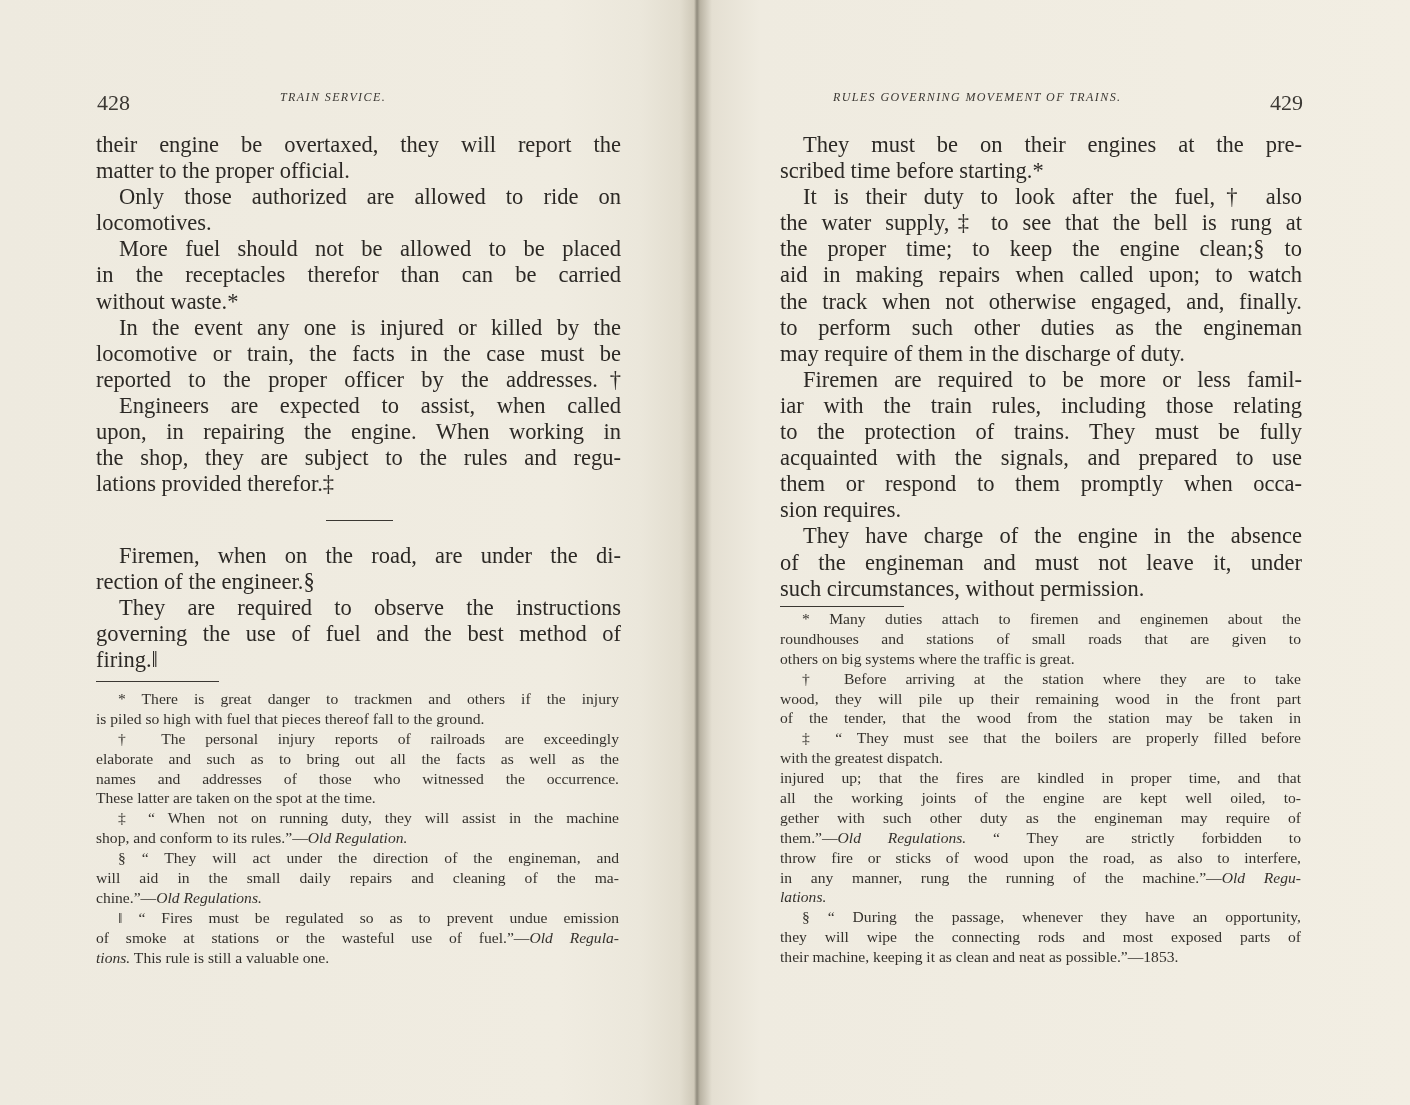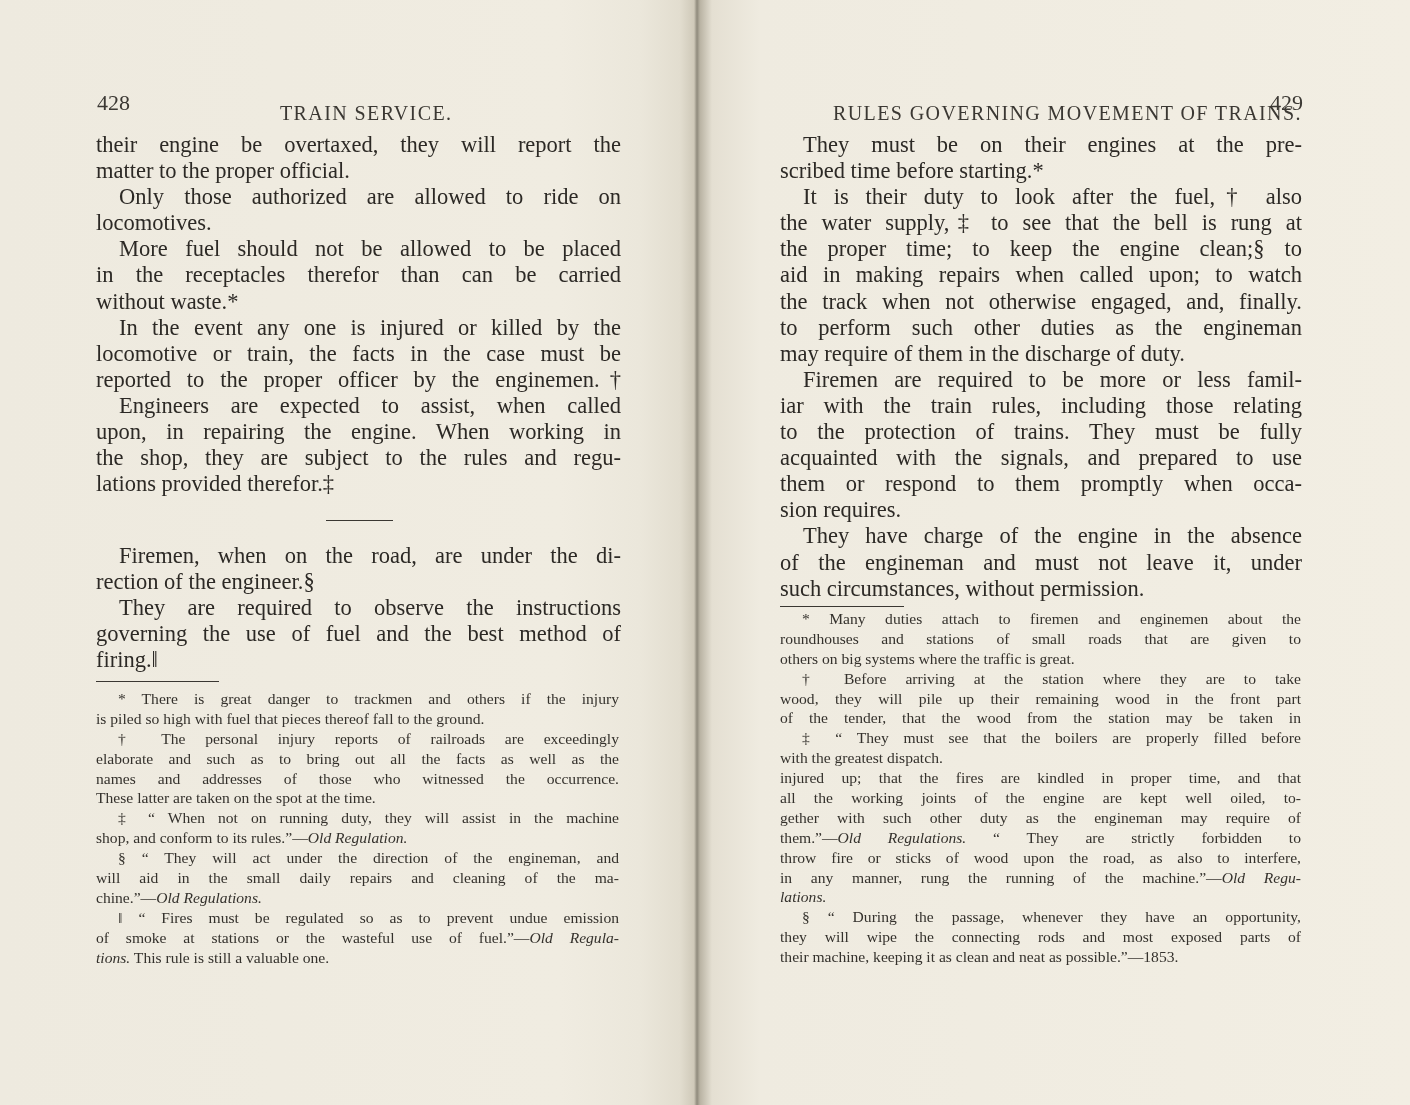--- a/index.html
+++ b/index.html
@@ -21,21 +21,21 @@
 
   .running-head {
     position: absolute; top: 90px; height: 24px;
     font-family: "Liberation Serif", serif; font-size: 17px; color: #3b3833;
   }
   .page-left .running-head  { left: 97px; width: 522px; }
   .page-right .running-head { left: 135px; width: 470px; }
   .folio { position: absolute; top: 0; font-size: 22px; }
   .page-left .folio  { left: 0; }
   .page-right .folio { right: 0; }
-  .head-title { position: absolute; top: 12px; letter-spacing: 1.4px; font-size: 20px; }
+  .head-title { position: absolute; top: 0; font-style: italic; letter-spacing: 1.4px; font-size: 12px; }
   .page-left .head-title  { left: 183px; }
   .page-right .head-title { left: 0; }
 
   .body-text {
     position: absolute;
     font-family: "Liberation Serif", serif;
     font-size: 22.5px; line-height: 26.1px; color: #2c2925;
   }
   .page-left .body-text  { left: 96px; width: 525px; top: 132px; }
   .page-right .body-text { left: 82px; width: 522px; top: 132px; }
@@ -78,21 +78,21 @@
     <div class="body-text">
         <span class="line"><span>their engine be overtaxed, they will report the</span></span>
         <span class="line last"><span>matter to the proper official.</span></span>
         <span class="line indent"><span>Only those authorized are allowed to ride on</span></span>
         <span class="line last"><span>locomotives.</span></span>
         <span class="line indent"><span>More fuel should not be allowed to be placed</span></span>
         <span class="line"><span>in the receptacles therefor than can be carried</span></span>
         <span class="line last"><span>without waste.*</span></span>
         <span class="line indent"><span>In the event any one is injured or killed by the</span></span>
         <span class="line"><span>locomotive or train, the facts in the case must be</span></span>
-        <span class="line"><span>reported to the proper officer by the enginemen.†</span></span>
+        <span class="line"><span>reported to the proper officer by the addresses.†</span></span>
         <span class="line indent"><span>Engineers are expected to assist, when called</span></span>
         <span class="line"><span>upon, in repairing the engine.  When working in</span></span>
         <span class="line"><span>the shop, they are subject to the rules and regu-</span></span>
         <span class="line last"><span>lations provided therefor.‡</span></span>
       </div>
     <div class="section-rule"></div>
     <div class="body-text left-lower">
         <span class="line indent"><span>Firemen, when on the road, are under the di-</span></span>
         <span class="line last"><span>rection of the engineer.§</span></span>
         <span class="line indent"><span>They are required to observe the instructions</span></span>

